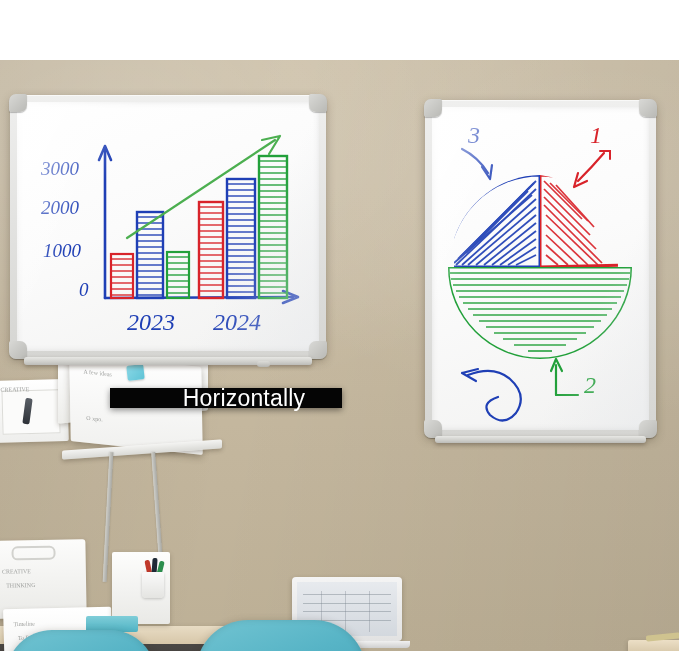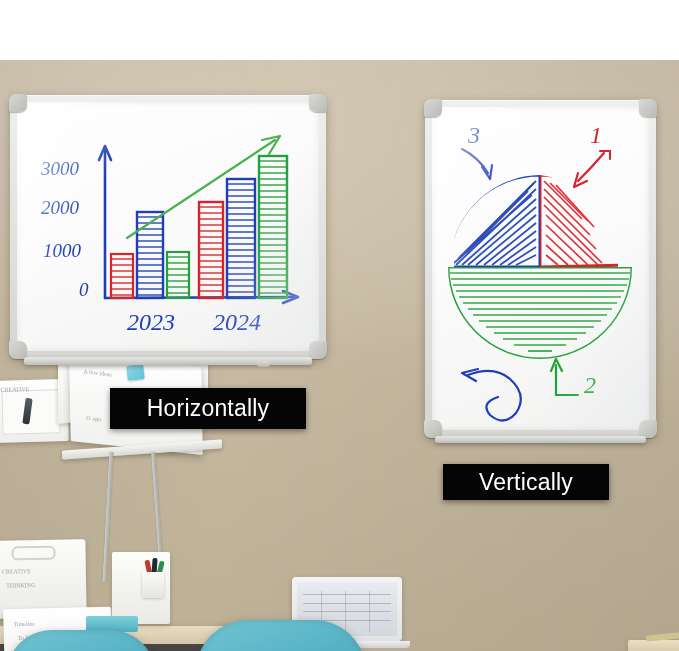--- a/index.html
+++ b/index.html
@@ -91,21 +91,21 @@
   .draw{position:absolute;inset:0;width:100%;height:100%;}
 
   
   .caption{
     position:absolute;background:#050505;color:#ffffff;
     display:flex;align-items:center;justify-content:center;
     font-family:"Liberation Sans",sans-serif;
     font-weight:normal;letter-spacing:0.2px;
     box-shadow:0 2px 6px rgba(0,0,0,.45);
   }
-  #caption-horizontal{left:110px;top:328px;width:196px;height:41px;font-size:23px;}
+  #caption-horizontal{left:110px;top:328px;width:196px;height:20px;font-size:23px;padding-left:36px;}
   #caption-vertical{left:443px;top:404px;width:166px;height:36px;font-size:23px;}
 
   
   .obj{position:absolute;}
 
   .easel-top{
     left:58px;top:295px;width:150px;height:62px;
     background:linear-gradient(180deg,#fdfdfd,#ededea);
     transform:skewY(-5deg);
     box-shadow:0 2px 5px rgba(60,50,35,.3);
@@ -478,16 +478,15 @@
         <div class="glare"></div>
       </div>
       <div class="cap tl"></div>
       <div class="cap tr"></div>
       <div class="cap bl"></div>
       <div class="cap br"></div>
       <div class="pen-tray"></div>
     </div>
 
     <div class="caption" id="caption-horizontal">Horizontally</div>
-    <div class="caption" id="caption-vertical">Vertically</div>
 
   </div>
 </div>
 
 </body></html>

